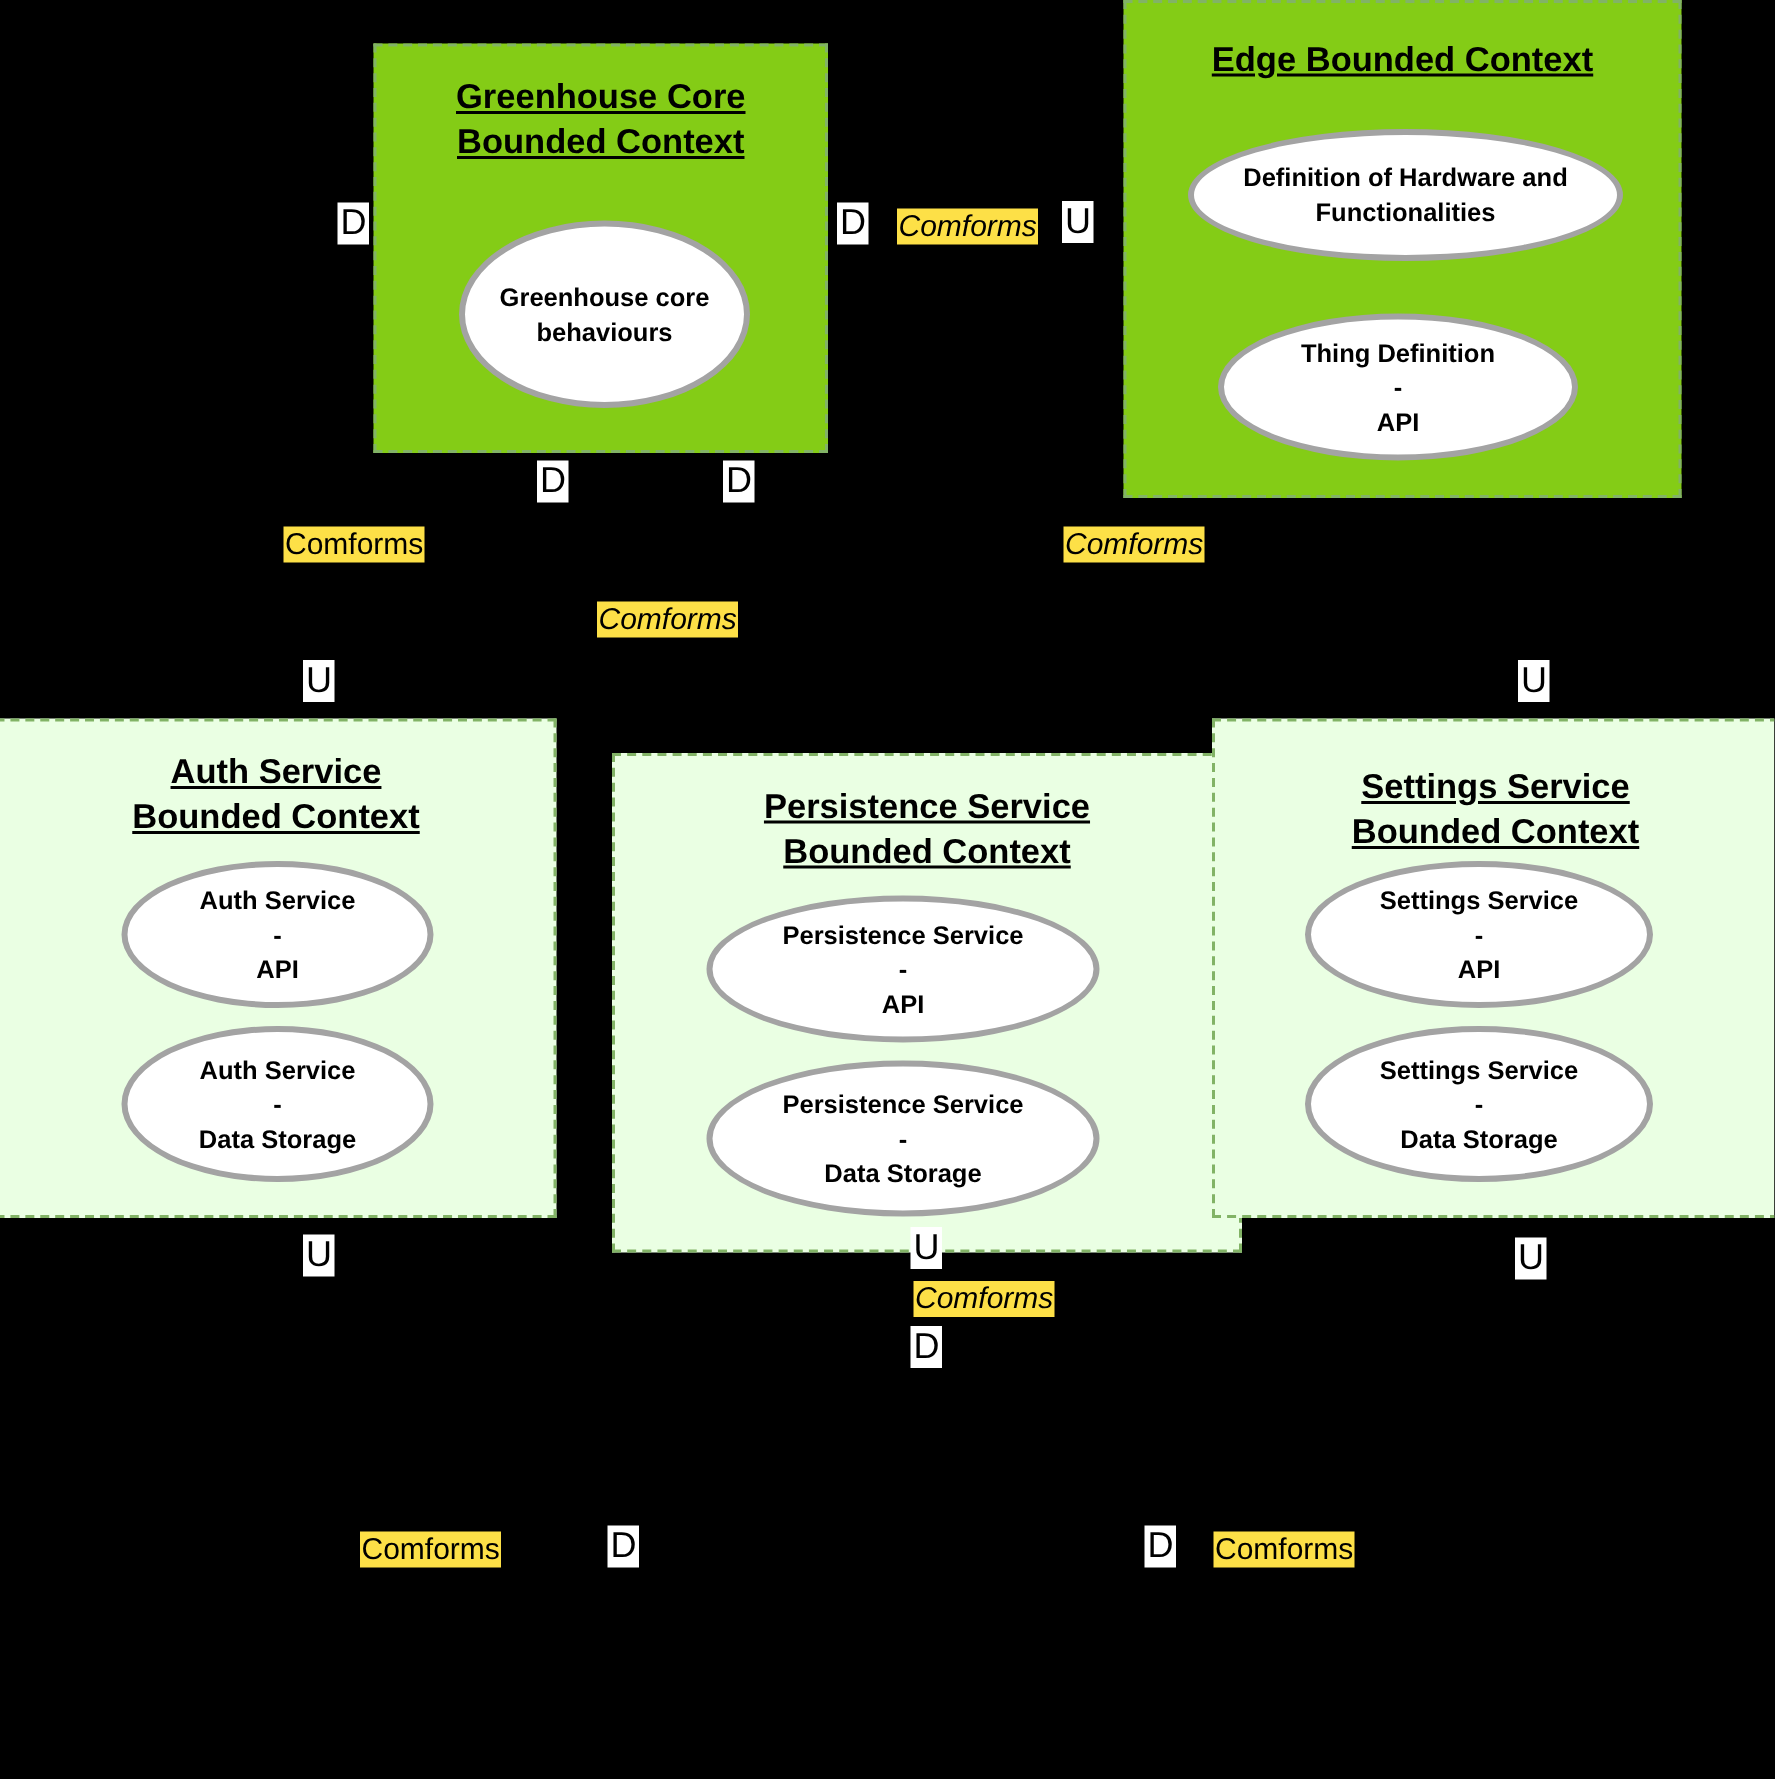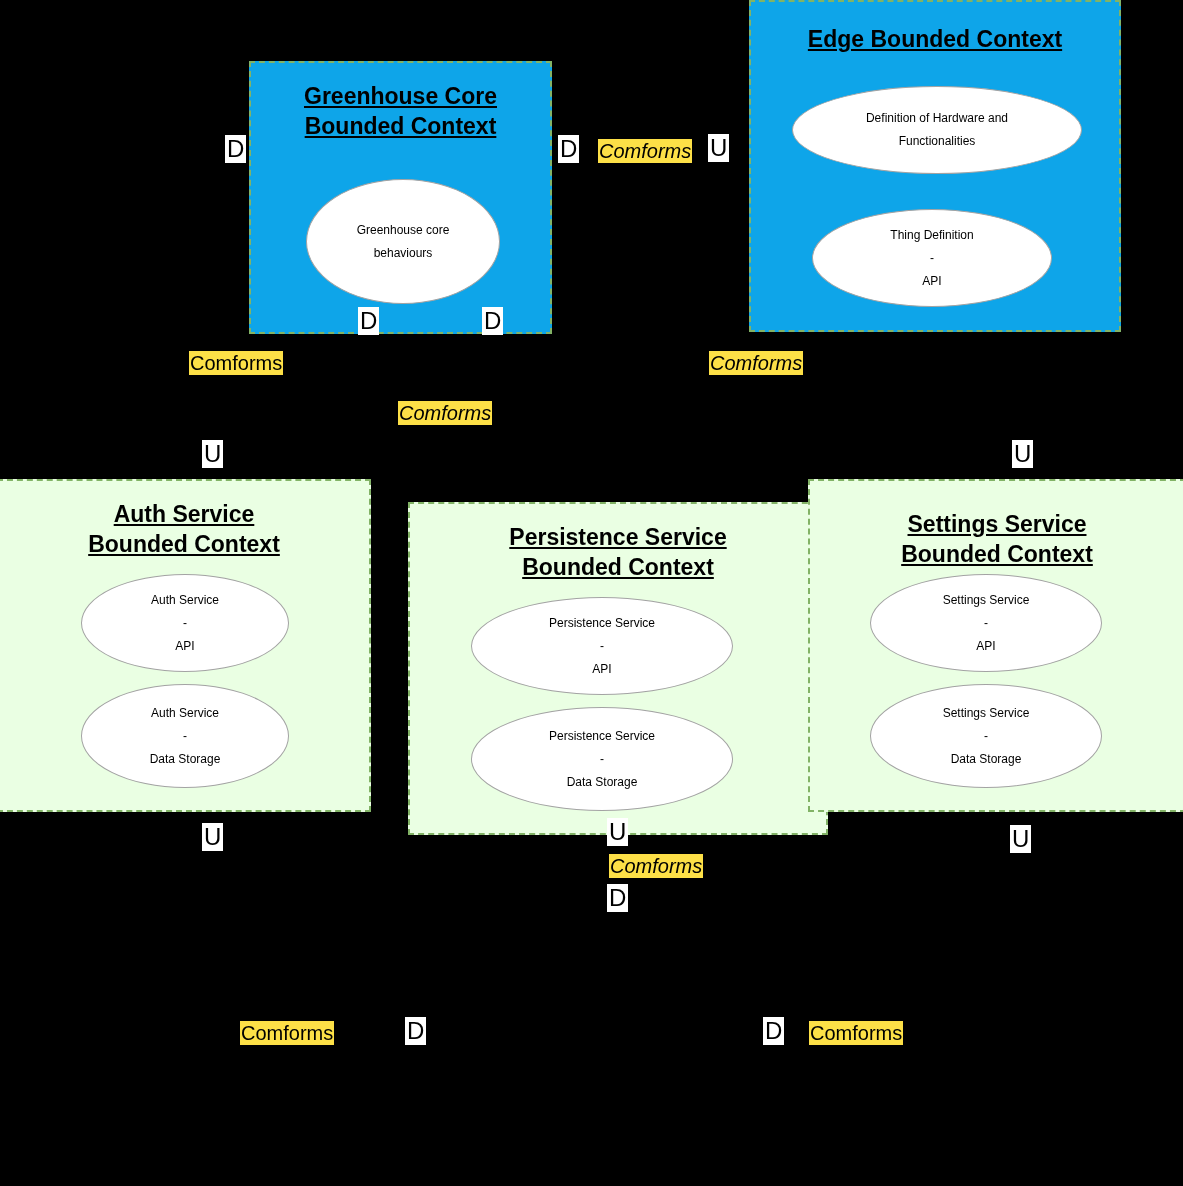--- a/index.html
+++ b/index.html
@@ -16,21 +16,21 @@
     height: 1186px;
     background: #000000;
     overflow: hidden;
   }
 
   
   .context-box {
     position: absolute;
     box-sizing: border-box;
     border: 2px dashed #82b366;
-    background: #0ea5e9;
+    background: #84cc16;
   }
   .context-box.light {
     background: #eaffe3;
     border-color: #82b366;
   }
   .context-box.purple {
     background: #e1d5e7;
     border-color: #9673a6;
   }
   .context-title {
@@ -43,29 +43,29 @@
     line-height: 30px;
     color: #000000;
     text-decoration: underline;
     white-space: pre-line;
   }
 
   
   .ellipse {
     position: absolute;
     box-sizing: border-box;
-    border: 1px solid #a3a3a3;
+    border: 4px solid #a3a3a3;
     background: #ffffff;
     border-radius: 50%;
     display: flex;
     align-items: center;
     justify-content: center;
     text-align: center;
-    font-weight: normal;
-    font-size: 12px;
+    font-weight: bold;
+    font-size: 17px;
     line-height: 23px;
     color: #000000;
     white-space: pre-line;
     padding: 0 6px;
   }
 
   
   .marker {
     position: absolute;
     background: #ffffff;
@@ -112,21 +112,21 @@
 
     <line x1="930" y1="172" x2="930" y2="206" stroke="#000000" stroke-width="3" marker-end="url(#arrowhead)"></line>
 
     <path d="M78,617 C24,625 26,712 64,729" fill="none" stroke="#000000" stroke-width="3" marker-end="url(#arrowhead)"></path>
 
     <path d="M470,617 C418,626 420,717 458,733" fill="none" stroke="#000000" stroke-width="3" marker-end="url(#arrowhead)"></path>
 
     <path d="M868,617 C816,626 818,717 856,733" fill="none" stroke="#000000" stroke-width="3" marker-end="url(#arrowhead)"></path>
   </svg>
 
-  <div class="context-box" style="left:249px; top:29px; width:303px; height:273px;margin-top:32px;">
+  <div class="context-box" style="left:249px; top:29px; width:303px; height:273px;">
     <div class="context-title" style="top:18px;">Greenhouse Core
 Bounded Context</div>
     <div class="ellipse" style="left:55px; top:116px; width:194px; height:125px;">Greenhouse core
 behaviours</div>
   </div>
 
   <div class="context-box" style="left:749px; top:0px; width:372px; height:332px;">
     <div class="context-title" style="top:22px;">Edge Bounded Context</div>
     <div class="ellipse" style="left:41px; top:84px; width:290px; height:88px;">Definition of Hardware and
 Functionalities</div>

